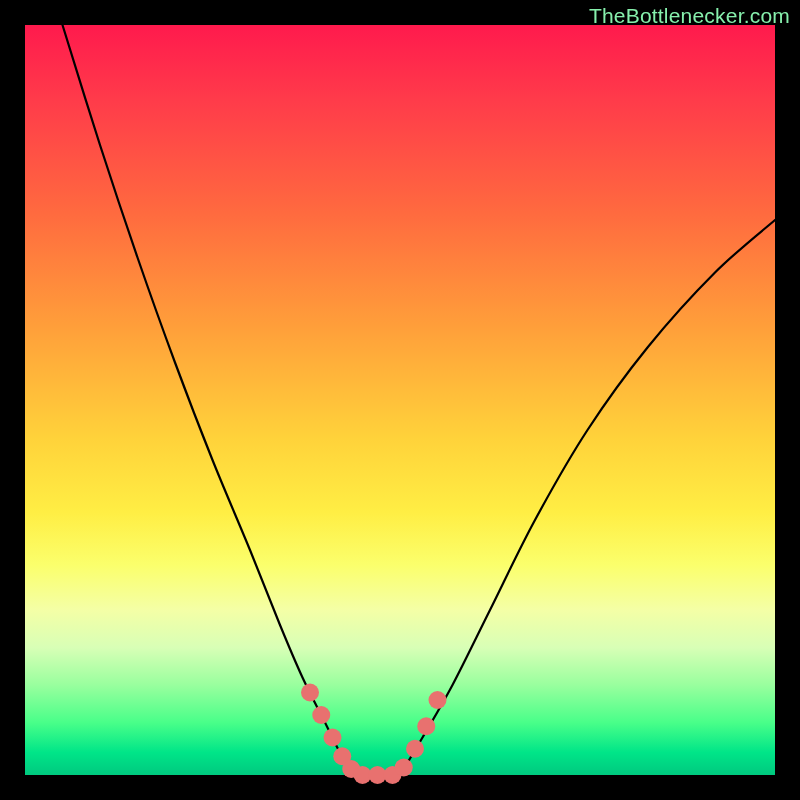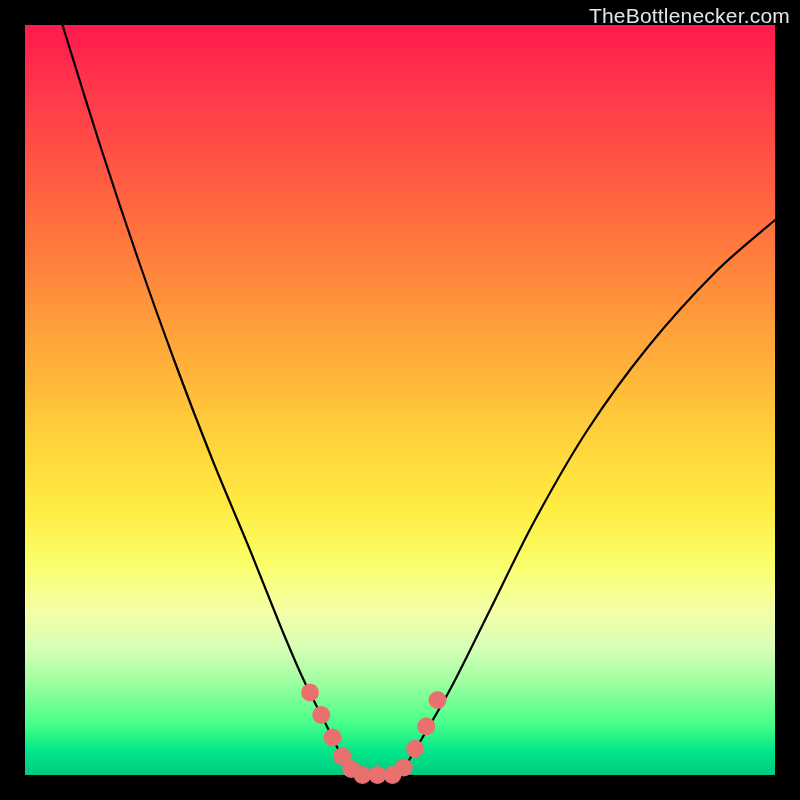--- a/index.html
+++ b/index.html
@@ -30,21 +30,21 @@
       #99ff9e 88%,
       #49ff89 93%,
       #00e588 97%,
       #00c97f 100%
     );
   }
   .watermark {
     position: absolute;
     top: 4px;
     right: 10px;
-    color: #e5e5e5;
+    color: #86efac;
     font-size: 21px;
     font-weight: 500;
     letter-spacing: 0.2px;
     font-family: Arial, Helvetica, sans-serif;
   }
   svg.curves {
     position: absolute;
     left: 0; top: 0;
     width: 750px;
     height: 750px;

